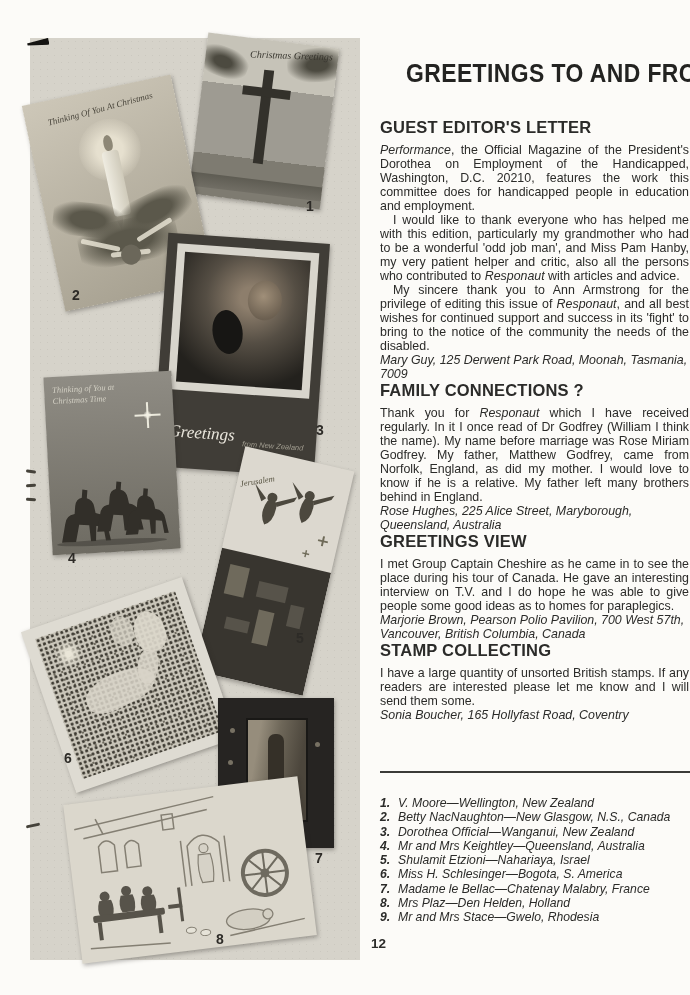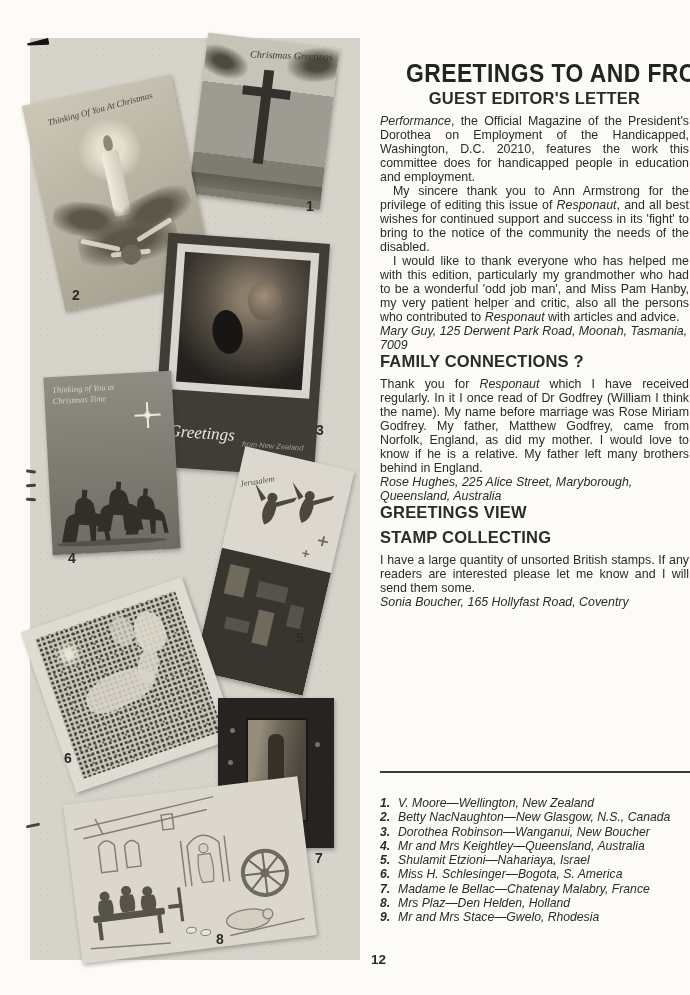--- a/index.html
+++ b/index.html
@@ -117,27 +117,27 @@
   .card8{left:42px;top:752px;width:236px;height:160px;transform:rotate(-7deg);background:#dbd7cc;}
 
   
   .content{position:absolute;left:380px;top:58px;width:309px;}
   h1{font-size:26px;font-weight:bold;margin:0 0 0 26px;white-space:nowrap;color:#232321;letter-spacing:.5px;}
   h1 span{display:inline-block;transform:scaleX(.88);transform-origin:left center;}
   h2{font-size:16.5px;font-weight:bold;margin:0;color:#2b2b29;letter-spacing:.2px;white-space:nowrap;}
   .content p{margin:0;font-size:12.4px;line-height:14px;text-align:justify;color:#2b2b29;}
   p.indent{text-indent:13px;}
   p.byline{font-style:italic;text-align:left;line-height:14px;}
-  .sec1 h2{margin-bottom:6px;text-align:center;}
+  .sec1 h2{margin-top:29px;margin-bottom:6px;}
   .sec h2{margin-bottom:6px;}
   .rule{position:absolute;left:380px;top:771px;width:310px;height:0;border-top:2px solid #3b3b38;}
   .senders{position:absolute;left:380px;top:796px;font-style:italic;font-size:12.2px;line-height:14.3px;color:#2b2b29;}
   .senders .row{display:flex;}
   .senders .num{font-weight:bold;width:18px;flex:none;}
-  .pagenum{position:absolute;left:371px;top:936px;font-weight:bold;font-size:13.5px;color:#2c2c2a;margin-top:16px;}
+  .pagenum{position:absolute;left:371px;top:936px;font-weight:bold;font-size:13.5px;color:#2c2c2a;}
 </style>
 </head>
 <body>
 
 <div class="collage">
   <div class="corner-mark"></div>
   <div class="edge-mark" style="top:432px;transform:rotate(8deg);"></div>
   <div class="edge-mark" style="top:446px;transform:rotate(-6deg);"></div>
   <div class="edge-mark" style="top:460px;transform:rotate(4deg);"></div>
   <div class="edge-mark" style="top:786px;width:14px;transform:rotate(-12deg);"></div>
@@ -289,33 +289,35 @@
   <span class="cardnum" style="left:285px;top:812px;">7</span>
   <span class="cardnum" style="left:186px;top:893px;">8</span>
 </div>
 
 <div class="content">
   <h1><span>GREETINGS TO AND FRO</span></h1>
 
   <section class="sec1">
     <h2>GUEST EDITOR'S LETTER</h2>
     <p><i>Performance</i><span>, the Official Magazine of the President's Dorothea on Employment of the Handicapped, Washington, D.C. 20210, features the work this committee does for handicapped people in education and employment.</span></p>
+    <p class="indent"><span>I would like to thank everyone who has helped me with this edition, particularly my grandmother who had to be a wonderful 'odd job man', and Miss Pam Hanby, my very patient helper and critic, also all the persons who contributed to </span><i>Responaut</i><span> with articles and advice.</span></p>
     <p class="indent"><span>My sincere thank you to Ann Armstrong for the privilege of editing this issue of </span><i>Responaut</i><span>, and all best wishes for continued support and success in its 'fight' to bring to the notice of the community the needs of the disabled.</span></p>
-    <p class="indent"><span>I would like to thank everyone who has helped me with this edition, particularly my grandmother who had to be a wonderful 'odd job man', and Miss Pam Hanby, my very patient helper and critic, also all the persons who contributed to </span><i>Responaut</i><span> with articles and advice.</span></p>
     <p class="byline">Mary Guy, 125 Derwent Park Road, Moonah, Tasmania, 7009</p>
   </section>
 
   <section class="sec">
     <h2>FAMILY CONNECTIONS ?</h2>
     <p><span>Thank you for </span><i>Responaut</i><span> which I have received regularly. In it I once read of Dr Godfrey (William I think the name). My name before marriage was Rose Miriam Godfrey. My father, Matthew Godfrey, came from Norfolk, England, as did my mother. I would love to know if he is a relative. My father left many brothers behind in England.</span></p>
     <p class="byline">Rose Hughes, 225 Alice Street, Maryborough, Queensland, Australia</p>
   </section>
 
   <section class="sec">
     <h2>GREETINGS VIEW</h2>
+    <p><span>I met Group Captain Cheshire as he came in to see the place during his tour of Canada. He gave an interesting interview on T.V. and I do hope he was able to give people some good ideas as to homes for paraplegics.</span></p>
+    <p class="byline">Marjorie Brown, Pearson Polio Pavilion, 700 West 57th, Vancouver, British Columbia, Canada</p>
   </section>
 
   <section class="sec">
     <h2>STAMP COLLECTING</h2>
     <p><span>I have a large quantity of unsorted British stamps. If any readers are interested please let me know and I will send them some.</span></p>
     <p class="byline">Sonia Boucher, 165 Hollyfast Road, Coventry</p>
   </section>
 </div>
 
 <div class="rule"></div>
@@ -324,21 +326,21 @@
   <div class="row">
       <span class="num">1.</span>
       <span class="txt">V. Moore—Wellington, New Zealand</span>
     </div>
   <div class="row">
       <span class="num">2.</span>
       <span class="txt">Betty NacNaughton—New Glasgow, N.S., Canada</span>
     </div>
   <div class="row">
       <span class="num">3.</span>
-      <span class="txt">Dorothea Robinson—Wanganui, New Boucher</span>
+      <span class="txt">Dorothea Official—Wanganui, New Zealand</span>
     </div>
   <div class="row">
       <span class="num">4.</span>
       <span class="txt">Mr and Mrs Keightley—Queensland, Australia</span>
     </div>
   <div class="row">
       <span class="num">5.</span>
       <span class="txt">Shulamit Etzioni—Nahariaya, Israel</span>
     </div>
   <div class="row">

